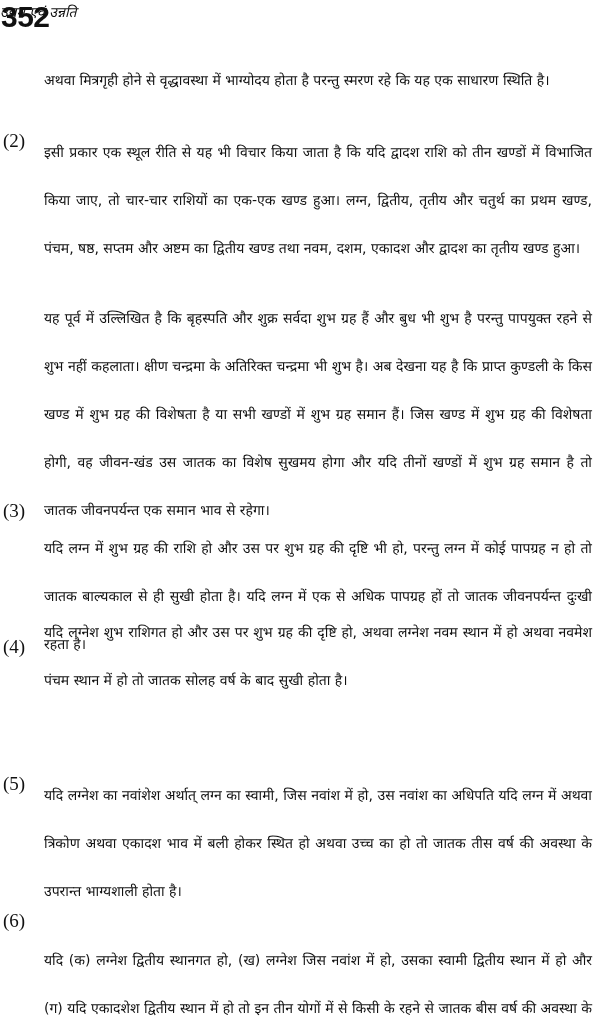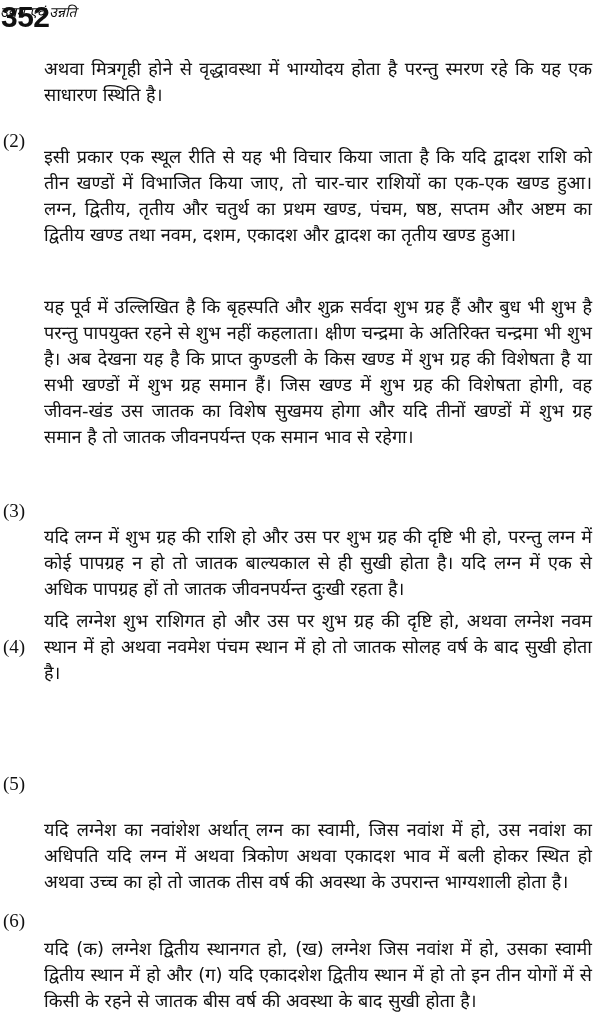--- a/index.html
+++ b/index.html
@@ -1,37 +1,37 @@
 <!DOCTYPE html>
 <html><head>
   <meta charset="utf-8">
   <style>
     html, body { margin: 0; padding: 0; background: #ffffff; }
     body { width: 600px; height: 1025px; overflow: hidden; position: relative; color: #111; font-family: "DejaVu Sans", sans-serif; }
     .page-number { position: absolute; left: 1px; top: 0px; font-size: 30px; font-weight: bold; font-family: "Liberation Sans", sans-serif; letter-spacing: -0.5px; }
     .running-head { position: absolute; left: 0; right: 0; top: 2px; font-size: 14px; font-style: italic; }
-    .block { position: absolute; left: 44px; width: 548px; font-size: 18px; line-height: 26px; text-align: justify; text-align-last: left; }
+    .block { position: absolute; left: 44px; width: 548px; font-size: 14px; line-height: 48px; text-align: justify; text-align-last: left; }
     .num { position: absolute; left: 3px; font-size: 19px; font-family: "Liberation Serif", serif; }
   </style>
 </head>
 <body>
 
 <div class="page-number">352</div>
 <div class="running-head">उद्यम एवं उन्नति</div>
 
 <div class="block" style="top:56px;">अथवा मित्रगृही होने से वृद्धावस्था में भाग्योदय होता है परन्तु स्मरण रहे कि यह एक साधारण स्थिति है।</div>
 
 <div class="num" style="top:130px;">(2)</div>
-<div class="block" style="top:144px;">इसी प्रकार एक स्थूल रीति से यह भी विचार किया जाता है कि यदि द्वादश राशि को तीन खण्डों में विभाजित किया जाए, तो चार-चार राशियों का एक-एक खण्ड हुआ। लग्न, द्वितीय, तृतीय और चतुर्थ का प्रथम खण्ड, पंचम, षष्ठ, सप्तम और अष्टम का द्वितीय खण्ड तथा नवम, दशम, एकादश और द्वादश का तृतीय खण्ड हुआ।</div>
+<div class="block" style="top:128px;">इसी प्रकार एक स्थूल रीति से यह भी विचार किया जाता है कि यदि द्वादश राशि को तीन खण्डों में विभाजित किया जाए, तो चार-चार राशियों का एक-एक खण्ड हुआ। लग्न, द्वितीय, तृतीय और चतुर्थ का प्रथम खण्ड, पंचम, षष्ठ, सप्तम और अष्टम का द्वितीय खण्ड तथा नवम, दशम, एकादश और द्वादश का तृतीय खण्ड हुआ।</div>
 
 <div class="block" style="top:294px;">यह पूर्व में उल्लिखित है कि बृहस्पति और शुक्र सर्वदा शुभ ग्रह हैं और बुध भी शुभ है परन्तु पापयुक्त रहने से शुभ नहीं कहलाता। क्षीण चन्द्रमा के अतिरिक्त चन्द्रमा भी शुभ है। अब देखना यह है कि प्राप्त कुण्डली के किस खण्ड में शुभ ग्रह की विशेषता है या सभी खण्डों में शुभ ग्रह समान हैं। जिस खण्ड में शुभ ग्रह की विशेषता होगी, वह जीवन-खंड उस जातक का विशेष सुखमय होगा और यदि तीनों खण्डों में शुभ ग्रह समान है तो जातक जीवनपर्यन्त एक समान भाव से रहेगा।</div>
 
 <div class="num" style="top:500px;">(3)</div>
 <div class="block" style="top:524px;">यदि लग्न में शुभ ग्रह की राशि हो और उस पर शुभ ग्रह की दृष्टि भी हो, परन्तु लग्न में कोई पापग्रह न हो तो जातक बाल्यकाल से ही सुखी होता है। यदि लग्न में एक से अधिक पापग्रह हों तो जातक जीवनपर्यन्त दुःखी रहता है।</div>
 
 <div class="num" style="top:636px;">(4)</div>
 <div class="block" style="top:608px;">यदि लग्नेश शुभ राशिगत हो और उस पर शुभ ग्रह की दृष्टि हो, अथवा लग्नेश नवम स्थान में हो अथवा नवमेश पंचम स्थान में हो तो जातक सोलह वर्ष के बाद सुखी होता है।</div>
 
 <div class="num" style="top:773px;">(5)</div>
-<div class="block" style="top:817px;">यदि लग्नेश का नवांशेश अर्थात् लग्न का स्वामी, जिस नवांश में हो, उस नवांश का अधिपति यदि लग्न में अथवा त्रिकोण अथवा एकादश भाव में बली होकर स्थित हो अथवा उच्च का हो तो जातक तीस वर्ष की अवस्था के उपरान्त भाग्यशाली होता है।</div>
+<div class="block" style="top:771px;">यदि लग्नेश का नवांशेश अर्थात् लग्न का स्वामी, जिस नवांश में हो, उस नवांश का अधिपति यदि लग्न में अथवा त्रिकोण अथवा एकादश भाव में बली होकर स्थित हो अथवा उच्च का हो तो जातक तीस वर्ष की अवस्था के उपरान्त भाग्यशाली होता है।</div>
 
 <div class="num" style="top:910px;">(6)</div>
 <div class="block" style="top:936px;">यदि (क) लग्नेश द्वितीय स्थानगत हो, (ख) लग्नेश जिस नवांश में हो, उसका स्वामी द्वितीय स्थान में हो और (ग) यदि एकादशेश द्वितीय स्थान में हो तो इन तीन योगों में से किसी के रहने से जातक बीस वर्ष की अवस्था के बाद सुखी होता है।</div>
 
 </body></html>

